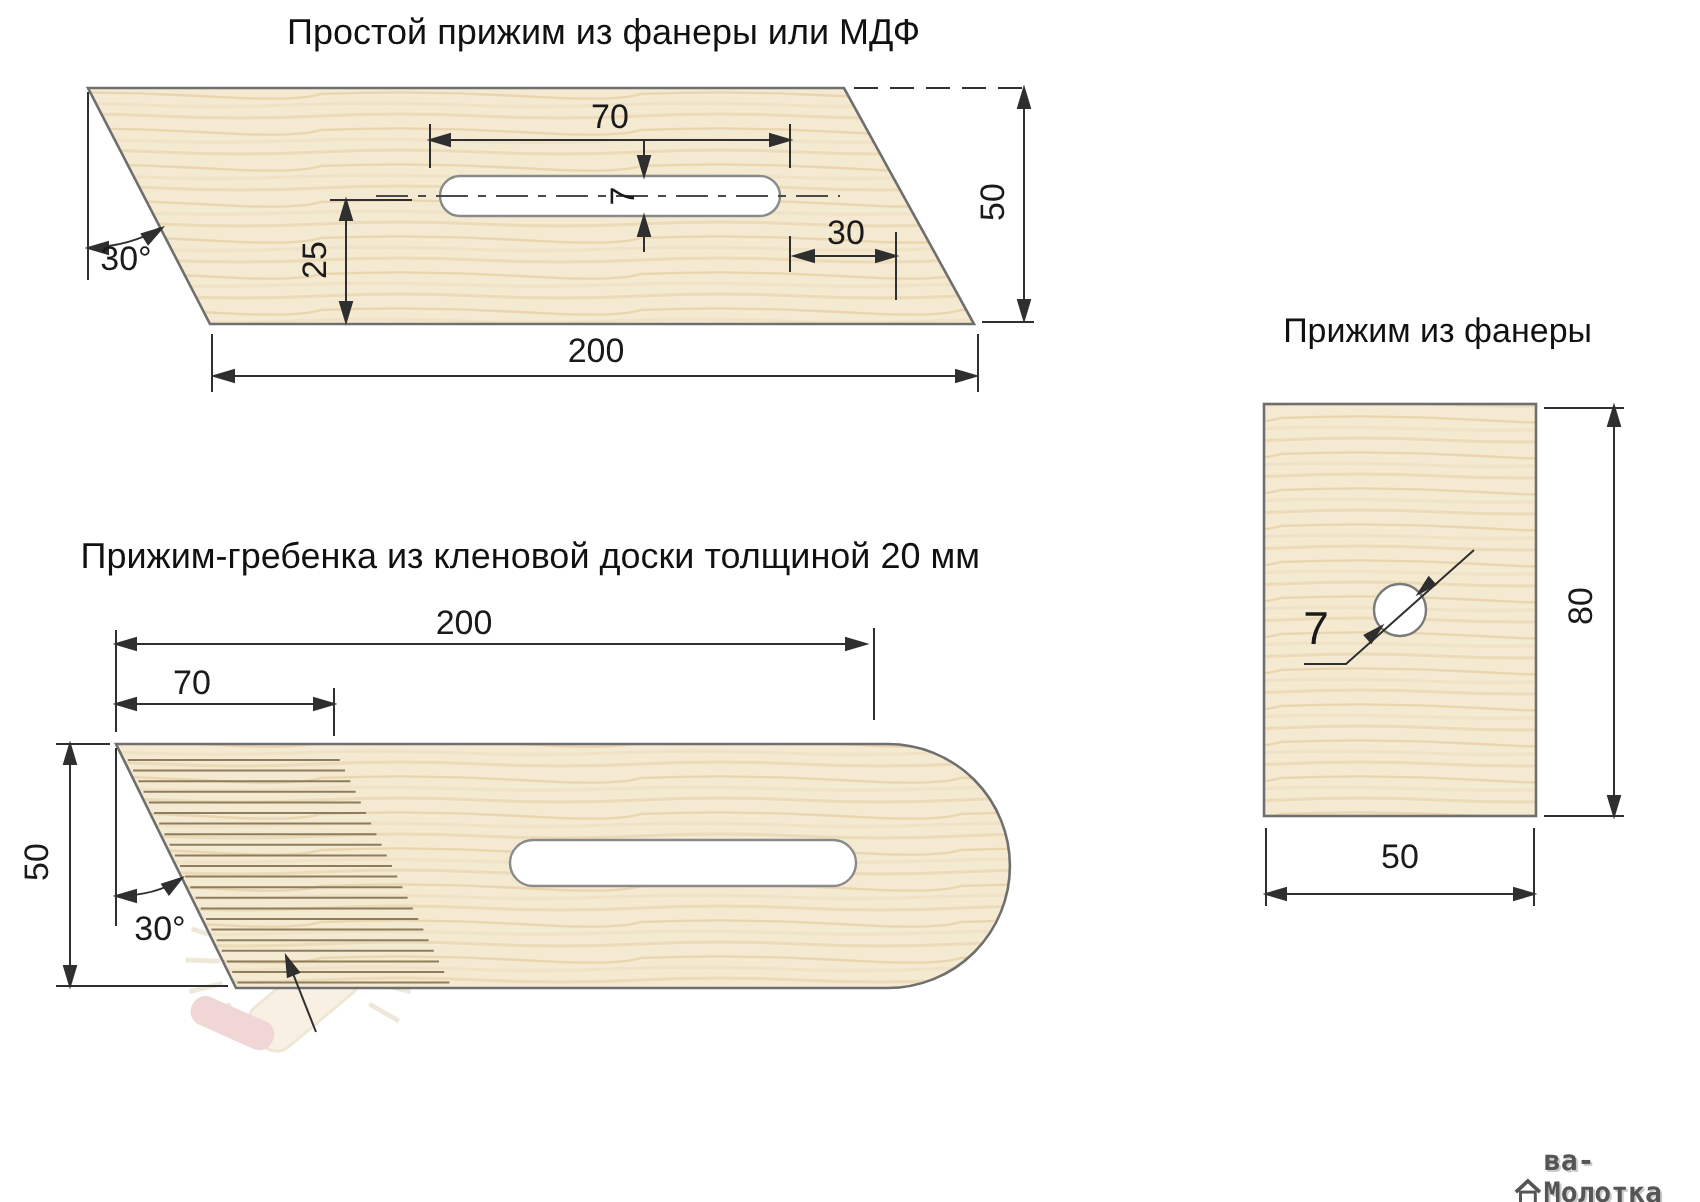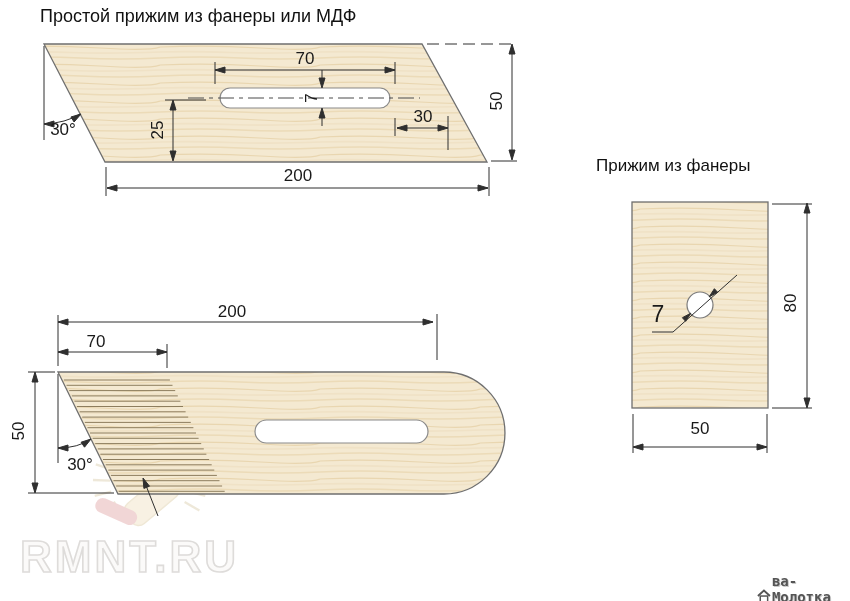--- a/index.html
+++ b/index.html
@@ -3,21 +3,21 @@
 <meta charset="utf-8">
 <style>
   html,body{margin:0;padding:0;}
   body{
     width:850px;height:601px;position:relative;background:#ffffff;overflow:hidden;
     font-family:"Liberation Sans",sans-serif;color:#1c1c1c;
   }
   #stage{position:absolute;left:0;top:0;width:850px;height:601px;}
   svg#draw{position:absolute;left:0;top:0;}
   .lbl{position:absolute;font-size:17px;line-height:18px;text-align:center;color:#1a1a1a;white-space:nowrap;}
-  .title{position:absolute;font-size:18px;line-height:22px;text-align:left;color:#111;white-space:nowrap;}
+  .title{position:absolute;font-size:18px;line-height:22px;text-align:right;color:#111;white-space:nowrap;}
   .vlbl{transform:rotate(-90deg);transform-origin:center center;}
   .big{font-size:23px;line-height:24px;}
   #watermark-text{
     position:absolute;left:20px;top:532px;font-size:44px;font-weight:bold;letter-spacing:3px;
     color:#fbfaf9;-webkit-text-stroke:1.6px #dedcda;white-space:nowrap;
   }
   #footer-logo{
     position:absolute;left:757px;top:573px;display:flex;align-items:flex-end;gap:1px;
     font-family:"DejaVu Sans Mono",monospace;font-size:14px;font-weight:bold;color:#555;
     text-shadow:1px 1px 0 #c9c9c9;
@@ -182,33 +182,33 @@
 <div class="title" style="left:40px;top:5px;width:420px;">Простой прижим из фанеры или МДФ</div>
 
 <div class="lbl" style="left:275px;top:50px;width:60px;">70</div>
 <div class="lbl vlbl" style="left:302px;top:89px;width:20px;height:18px;">7</div>
 <div class="lbl vlbl" style="left:133px;top:121px;width:50px;height:18px;">25</div>
 <div class="lbl" style="left:398px;top:108px;width:50px;">30</div>
 <div class="lbl vlbl" style="left:472px;top:92px;width:50px;height:18px;">50</div>
 <div class="lbl" style="left:268px;top:167px;width:60px;">200</div>
 <div class="lbl" style="left:42px;top:121px;width:42px;">30°</div>
 
+<div class="title" style="left:10px;top:267px;width:480px;">Прижим-гребенка из кленовой доски толщиной 20 мм</div>
 
 <div class="lbl" style="left:202px;top:303px;width:60px;">200</div>
 <div class="lbl" style="left:71px;top:333px;width:50px;">70</div>
 <div class="lbl vlbl" style="left:-6px;top:422px;width:50px;height:18px;">50</div>
 <div class="lbl" style="left:58px;top:456px;width:44px;">30°</div>
 
 <div class="title" style="left:596px;top:155px;width:200px;font-size:17px;">Прижим из фанеры</div>
 
 <div class="lbl big" style="left:643px;top:302px;width:30px;">7</div>
 <div class="lbl vlbl" style="left:766px;top:294px;width:50px;height:18px;">80</div>
 <div class="lbl" style="left:675px;top:420px;width:50px;">50</div>
 
-<div id="watermark-text">RMNT.RU</div>
 
 <div id="footer-logo">
   <svg width="15" height="15" viewBox="0 0 15 15">
     <polyline points="1,7 7.5,1 14,7" fill="none" stroke="#555" stroke-width="2"></polyline>
     <rect x="3.5" y="7" width="8" height="7" fill="none" stroke="#555" stroke-width="1.6"></rect>
   </svg>
   <span>ва-Молотка</span>
 </div>
 
 </div>

